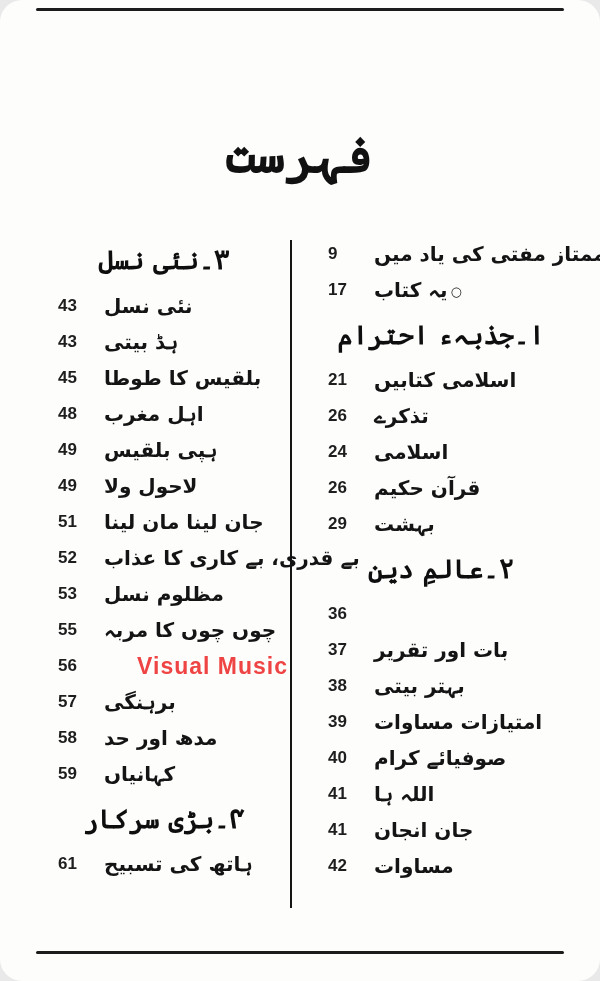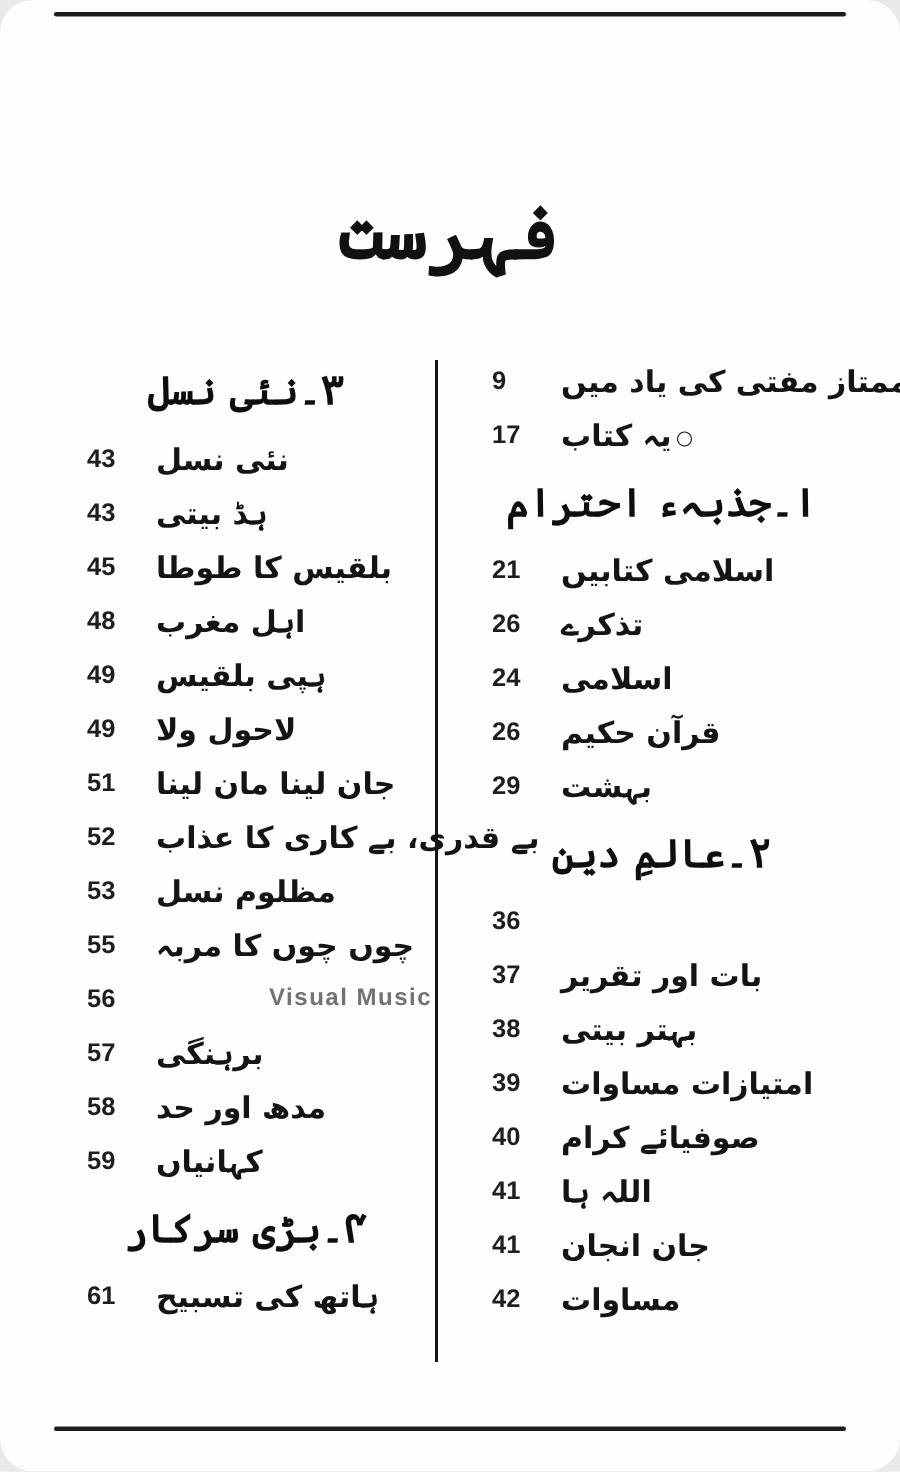--- a/index.html
+++ b/index.html
@@ -39,21 +39,21 @@
   .col.right .num{padding-left:10px;}
   .label{
     flex:1;
     direction:rtl;
     text-align:left; 
     font-size:20px;font-weight:600;
     color:#141414;
     white-space:nowrap;
   }
   .label .bullet{font-size:13px;font-weight:400;margin-inline-end:3px;position:relative;top:-1px;}
-  .label.latin{direction:ltr;text-align:right;font-family:"Liberation Sans",sans-serif;font-weight:700;font-size:16px;letter-spacing:1px;color:#737373;}
+  .label.latin{direction:ltr;text-align:right;font-family:"Liberation Sans",sans-serif;font-weight:700;font-size:23px;letter-spacing:1px;color:#ef4444;}
   .row.section{height:54px;justify-content:center;}
   .col.left .row.section.first{height:56px;}
   .row.section .label{
     flex:0 0 auto;text-align:center;
     font-size:26px;font-weight:700;color:#0e0e0e;
     font-family:"DejaVu Serif",serif;
   }
 </style>
 </head>
 <body>

